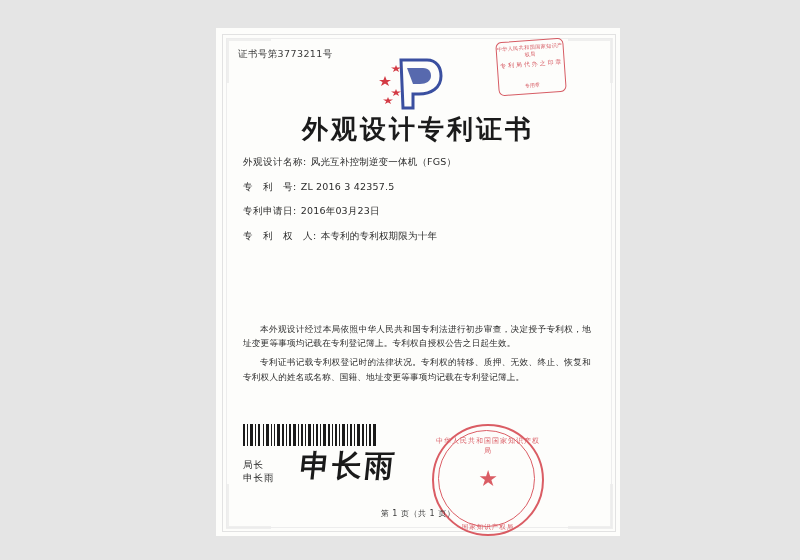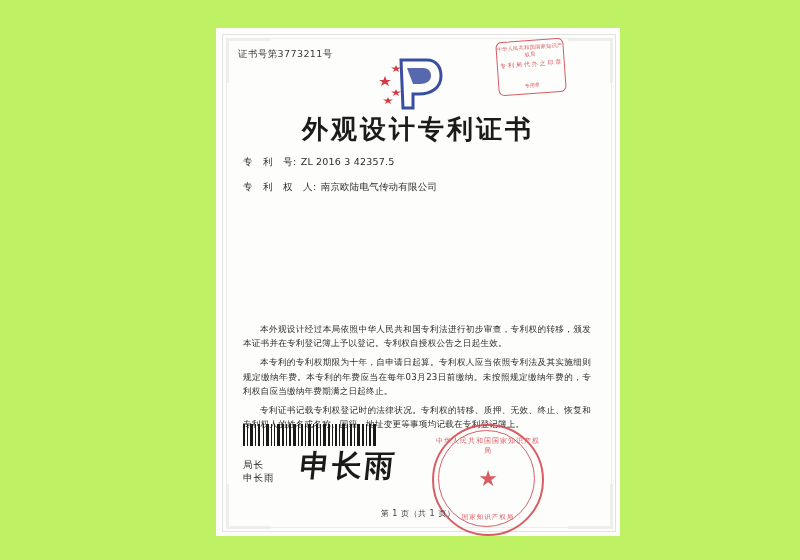--- a/index.html
+++ b/index.html
@@ -8,21 +8,21 @@
     width: 800px;
     height: 560px;
     background: #ffffff;
     font-family: "DejaVu Sans", sans-serif;
   }
 
   #certificate-page {
     position: relative;
     width: 800px;
     height: 560px;
-    background: #bef264;
+    background: #e5e5e5;
     overflow: hidden;
   }
 
   
   .paper {
     position: absolute;
     left: 216px;
     top: 28px;
     width: 404px;
     height: 508px;
@@ -238,21 +238,21 @@
   }
   .seal-arc-top, .seal-arc-bottom {
     position: absolute;
     left: 0;
     width: 108px;
     text-align: center;
     font-size: 7px;
     letter-spacing: 1px;
   }
   .seal-arc-top { top: 10px; }
-  .seal-arc-bottom { bottom: 12px; font-size: 6.5px; }
+  .seal-arc-bottom { bottom: 2px; font-size: 6.5px; }
 
   
   .page-footer {
     position: absolute;
     left: 226px;
     top: 508px;
     width: 384px;
     text-align: center;
     font-size: 8px;
     color: #3a3a3a;
@@ -290,32 +290,39 @@
       <polygon points="22,16 25,9 28,16 20,11.5 30,11.5" fill="#d33a44"></polygon>
       <polygon points="22,40 25,33 28,40 20,35.5 30,35.5" fill="#d33a44"></polygon>
       <polygon points="14,48 17,41 20,48 12,43.5 22,43.5" fill="#d33a44"></polygon>
     </svg>
   </div>
 
   <div class="main-title">外观设计专利证书</div>
 
   <div class="fields">
     <div class="field-row">
+      <span class="field-label">外观设计名称:</span>
+      <span class="field-value">风光互补控制逆变一体机（FGS）</span>
+    </div>
+    <div class="field-row">
       <span class="field-label">专　利　号:</span>
       <span class="field-value">ZL 2016 3 42357.5</span>
     </div>
     <div class="field-row">
+      <span class="field-label">专利申请日:</span>
+      <span class="field-value">2016年03月23日</span>
+    </div>
+    <div class="field-row">
       <span class="field-label">专　利　权　人:</span>
-      <span class="field-value">南京欧陆电气传动有限公司</span>
+      <span class="field-value">本专利的专利权期限为十年</span>
     </div>
   </div>
 
   <div class="body-text">
-    <p>本外观设计经过本局依照中华人民共和国专利法进行初步审查，专利权的转移，颁发本证书并在专利登记簿上予以登记。专利权自授权公告之日起生效。</p>
-    <p>本专利的专利权期限为十年，自申请日起算。专利权人应当依照专利法及其实施细则规定缴纳年费。本专利的年费应当在每年03月23日前缴纳。未按照规定缴纳年费的，专利权自应当缴纳年费期满之日起终止。</p>
+    <p>本外观设计经过本局依照中华人民共和国专利法进行初步审查，决定授予专利权，地址变更等事项均记载在专利登记簿上。专利权自授权公告之日起生效。</p>
     <p>专利证书记载专利权登记时的法律状况。专利权的转移、质押、无效、终止、恢复和专利权人的姓名或名称、国籍、地址变更等事项均记载在专利登记簿上。</p>
   </div>
 
   <div class="barcode">
     <div class="barcode-bar" style="left:0px;width:2px"></div>
     <div class="barcode-bar" style="left:4px;width:1px"></div>
     <div class="barcode-bar" style="left:7px;width:3px"></div>
     <div class="barcode-bar" style="left:12px;width:1px"></div>
     <div class="barcode-bar" style="left:15px;width:2px"></div>
     <div class="barcode-bar" style="left:20px;width:1px"></div>

